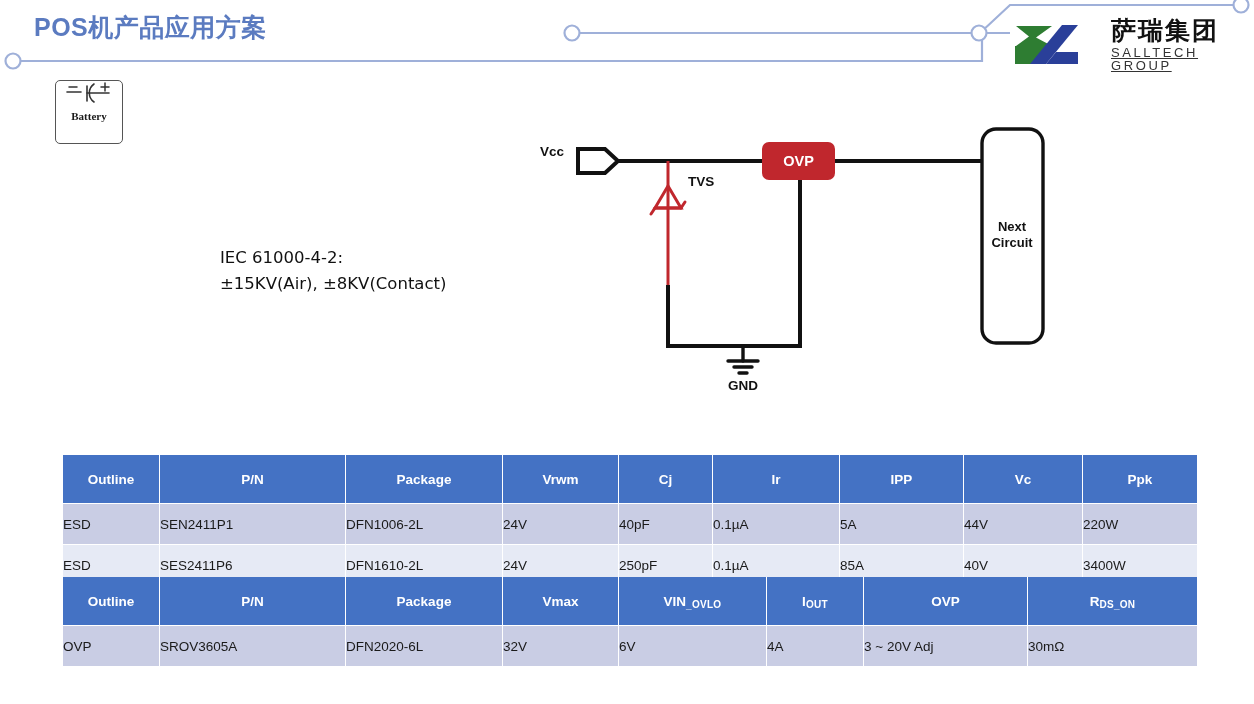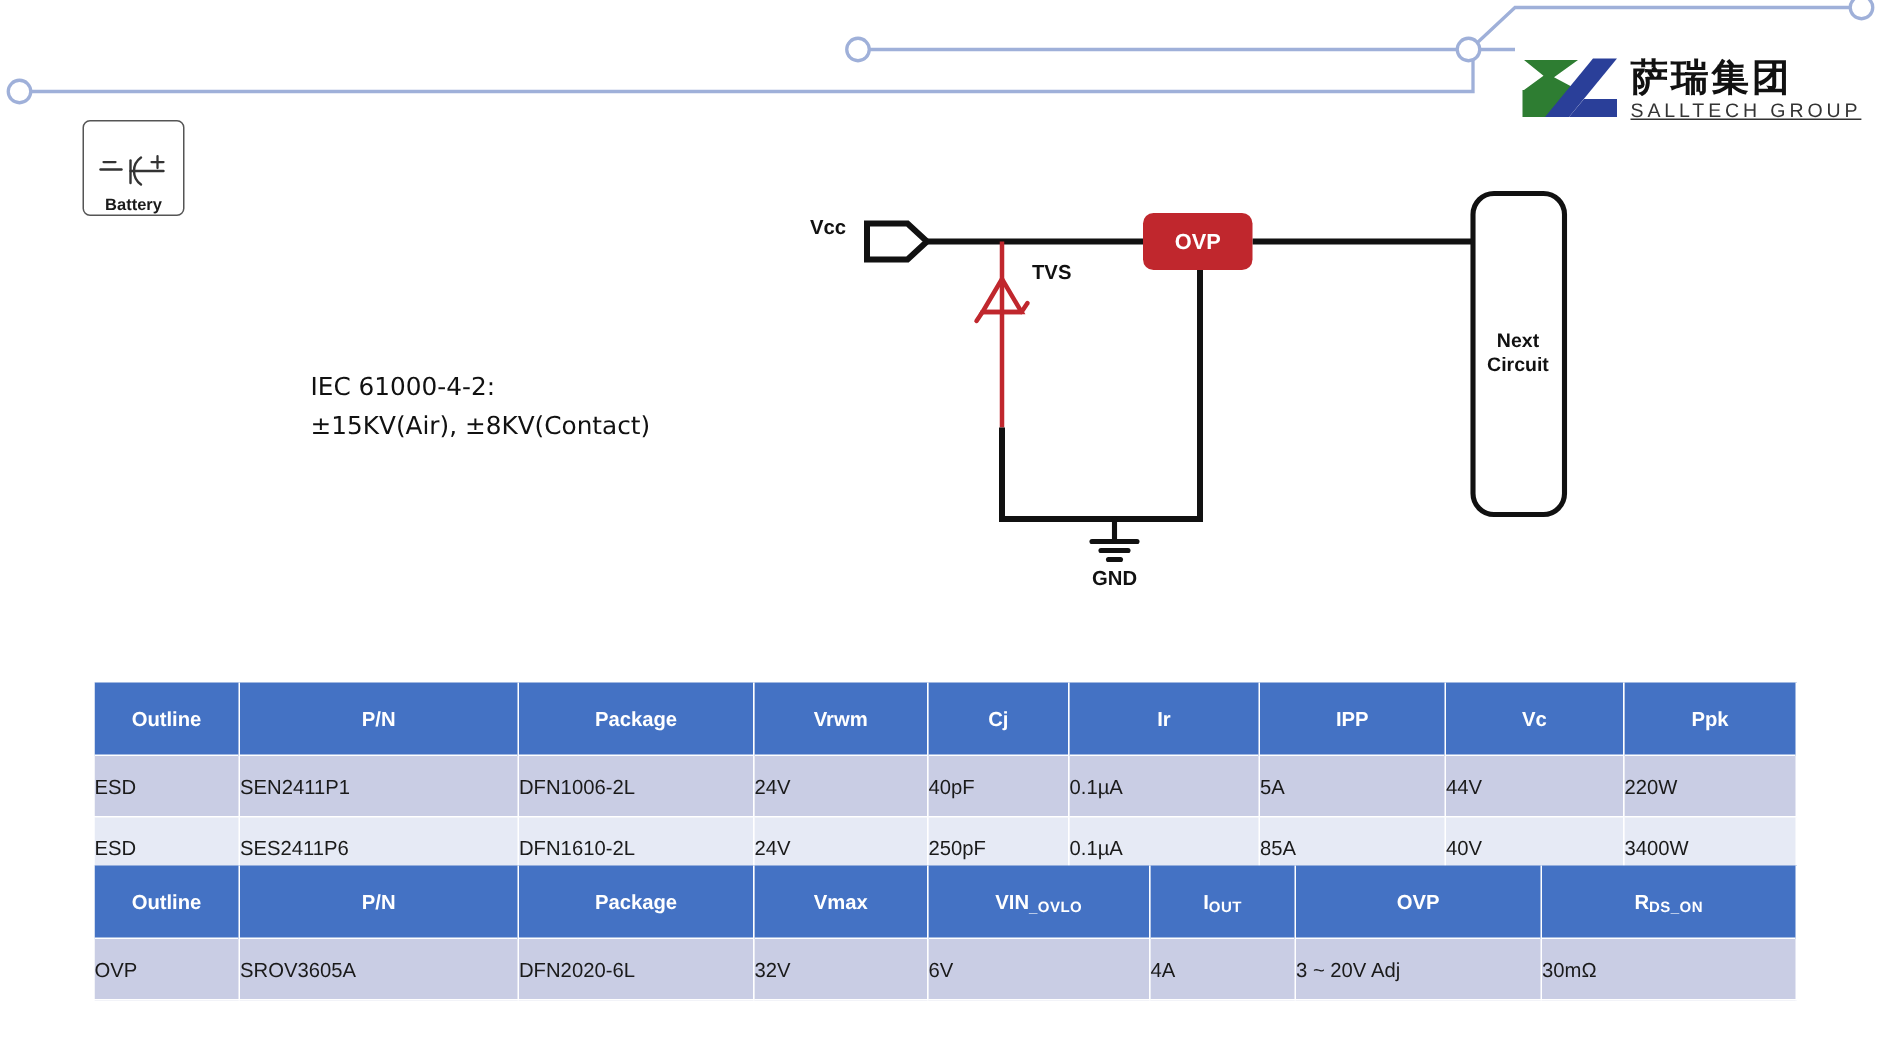--- a/index.html
+++ b/index.html
@@ -19,53 +19,53 @@
     color:#5B7BC0;
     letter-spacing:.5px;
     white-space:nowrap;
   }
   #deco-svg{position:absolute;left:0;top:0;width:1254px;height:90px;}
 
   
   #logo-wrap{
     position:absolute;left:1012px;top:18px;
     width:235px;height:54px;
-    display:flex;align-items:center;gap:3px;margin-top:14px;
+    display:flex;align-items:center;gap:27px;
   }
   #logo-mark{width:72px;height:44px;flex:none;}
   #logo-text{display:flex;flex-direction:column;line-height:1;}
   #logo-cn{
     font-size:25px;font-weight:bold;color:#111;
     letter-spacing:2px;font-family:"DejaVu Sans",sans-serif;
   }
   #logo-en{
     font-size:13px;color:#333;letter-spacing:2.6px;
     margin-top:3px;font-family:"Liberation Sans",sans-serif;text-decoration:underline;
   }
 
   
   #battery-box{
     position:absolute;left:55px;top:80px;
     width:66px;height:62px;
     border:1px solid #555;border-radius:5px;
     background:#fff;
-    display:flex;flex-direction:column;align-items:center;justify-content:flex-end;
+    display:flex;flex-direction:column;align-items:center;justify-content:flex-start;font-family:Liberation Serif, serif;
   }
   #battery-icon{width:50px;height:28px;}
   #battery-label{font-size:11px;font-weight:bold;color:#1a1a1a;margin-top:1px;}
   #subtitle{
     position:absolute;left:143px;top:96px;
     font-size:21px;font-weight:bold;color:#1a1a1a;
     font-family:"DejaVu Serif","Liberation Serif",serif;
     white-space:nowrap;
   }
 
   
   #spec-note{
-    position:absolute;left:207px;top:245px;
+    position:absolute;left:220px;top:245px;
     font-size:16.5px;color:#111;line-height:26px;
     font-family:"DejaVu Sans",sans-serif;
     white-space:pre;
   }
 
   
   #circuit-svg{position:absolute;left:510px;top:115px;width:600px;height:290px;}
 
   
   .tbl{position:absolute;border-collapse:collapse;table-layout:fixed;}
@@ -98,20 +98,21 @@
     <g fill="none" stroke="#9FB0D9" stroke-width="2.2">
       <path d="M12 61 L982 61 L982 33 L1010 33"></path>
       <path d="M572 33 L980 33 L1010 5 L1240 5"></path>
     </g>
     <circle cx="13" cy="61" r="7.5" fill="#ffffff" stroke="#9FB0D9" stroke-width="2.2"></circle>
     <circle cx="572" cy="33" r="7.5" fill="#ffffff" stroke="#9FB0D9" stroke-width="2.2"></circle>
     <circle cx="979" cy="33" r="7.5" fill="#ffffff" stroke="#9FB0D9" stroke-width="2.2"></circle>
     <circle cx="1241" cy="5" r="7.5" fill="#ffffff" stroke="#9FB0D9" stroke-width="2.2"></circle>
   </svg>
 
+  <div id="page-title">POS机产品应用方案</div>
 
   <div id="logo-wrap">
     <svg id="logo-mark" viewBox="0 0 72 44">
       <path d="M4 3 L40 3 L24 14.5 L40 23 L4 23 L17 13.5 Z" fill="#2E7D32"></path>
       <path d="M3 23 L43 23 L20 41 L3 41 Z" fill="#2E7D32"></path>
       <path d="M50 2 L66 2 L34 41 L18 41 Z" fill="#2A3F99"></path>
       <path d="M44 29 L66 29 L66 41 L34 41 Z" fill="#2A3F99"></path>
     </svg>
     <div id="logo-text">
       <div id="logo-cn">萨瑞集团</div>

